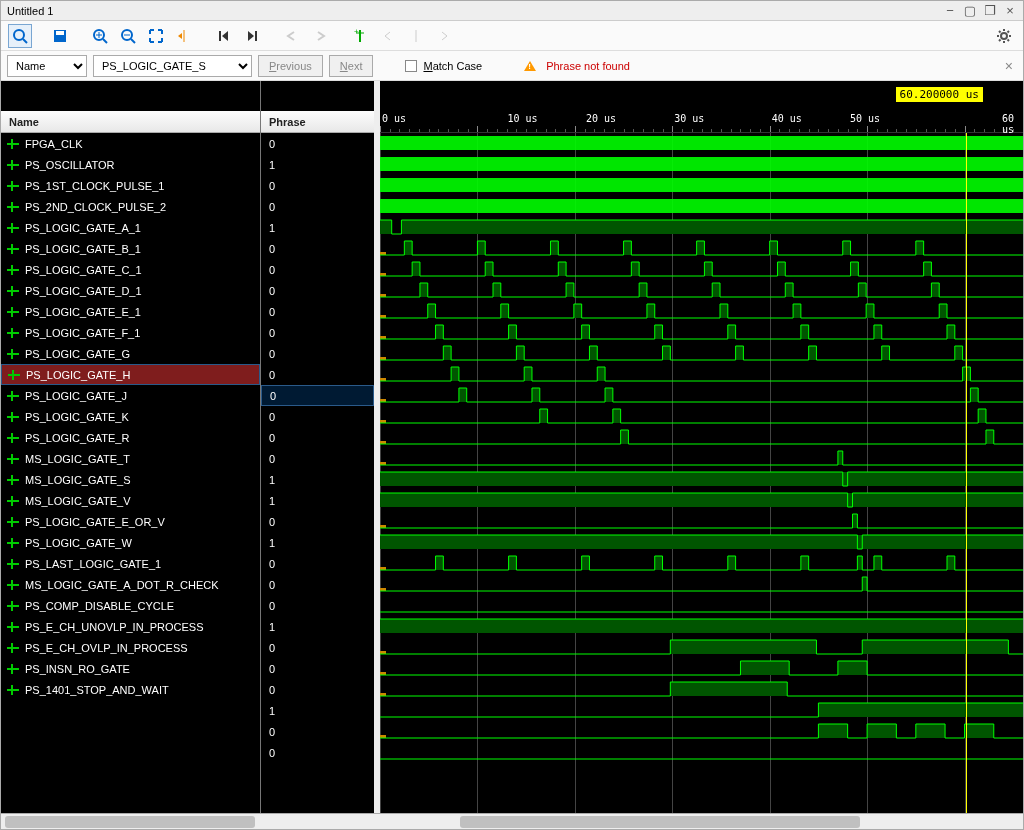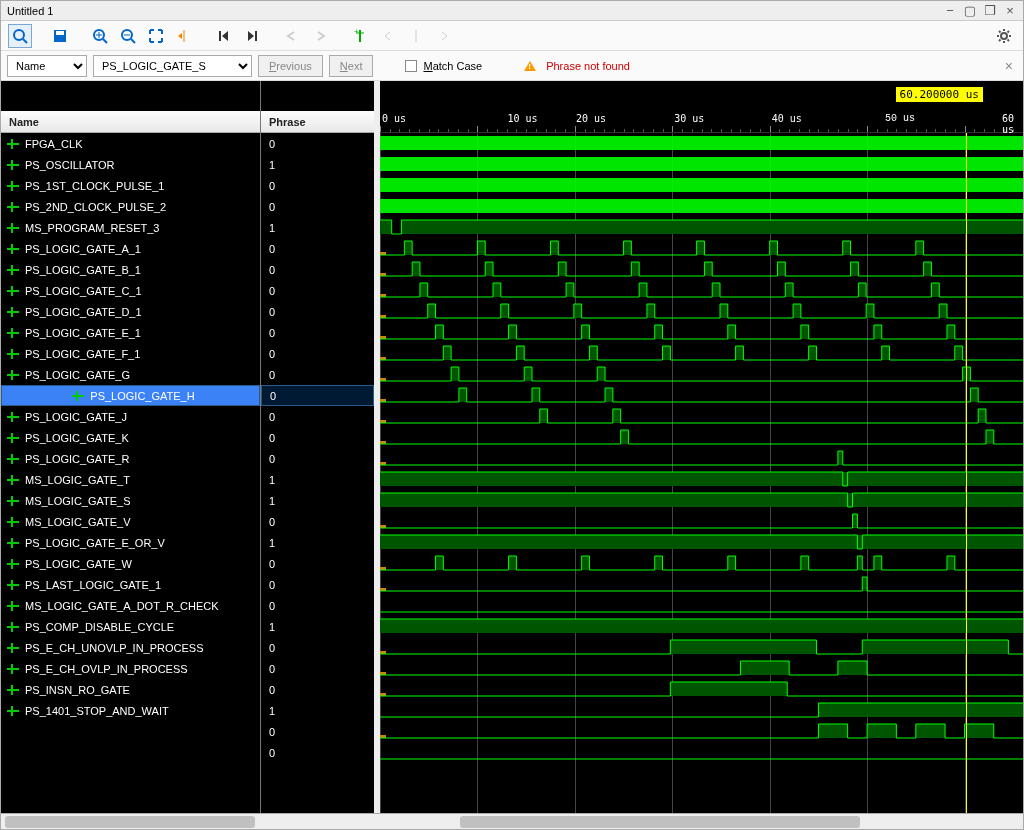--- a/index.html
+++ b/index.html
@@ -24,21 +24,21 @@
 .warn-ico::after { content: "!"; position: absolute; left: -2px; top: 1px; font-size: 8px; font-weight: bold; color: #fff; }
 .closex { margin-left: auto; color: #888; cursor: pointer; font-size: 14px; padding: 0 4px; }
 .content { flex: 1; display: flex; background: #000; overflow: hidden; }
 .left { width: 373px; display: flex; }
 .namecol { width: 260px; border-right: 1px solid #777; display: flex; flex-direction: column; }
 .valcol { width: 113px; display: flex; flex-direction: column; }
 .topstrip { height: 30px; background: #000; }
 .colhead { height: 22px; background: linear-gradient(#fdfdfd,#e8e8e8); border-bottom: 1px solid #aaa; display: flex; align-items: center; padding: 0 8px; font-weight: bold; font-size: 11px; color: #222; }
 .rows { flex: 1; background: #000; overflow: hidden; }
 .row { height: 21px; display: flex; align-items: center; color: #fff; font-size: 11px; padding-left: 6px; }
-.row.sel-row { background: #3b82f6; border: 1px solid #2a5a8a; justify-content: center; }
+.row.sel-row { background: #7f1d1d; border: 1px solid #2a5a8a; }
 .sigico { width: 12px; height: 10px; margin-right: 6px; position: relative; }
 .sigico::before { content: ""; position: absolute; left: 0; top: 4px; width: 12px; height: 2px; background: #0c0; }
 .sigico::after { content: ""; position: absolute; left: 4px; top: 0; width: 2px; height: 10px; background: #0c0; }
 .vrow { height: 21px; display: flex; align-items: center; color: #fff; font-size: 11px; padding-left: 8px; }
 .vrow.sel-row { background: #001a33; border: 1px solid #2a5a8a; }
 .splitter { width: 6px; background: #eee; cursor: col-resize; }
 .right { flex: 1; display: flex; flex-direction: column; background: #000; position: relative; }
 .cursor-label { position: absolute; top: 6px; right: 40px; background: #ff0; color: #000; font-family: monospace; font-size: 11px; padding: 1px 4px; z-index: 5; }
 .ruler { height: 22px; background: #000; position: relative; margin-top: 30px; border-bottom: 1px solid #333; }
 .rlabel { position: absolute; top: 2px; color: #fff; font-size: 10px; font-family: monospace; }
@@ -195,24 +195,20 @@
             <div class="row">
               <span class="sigico"></span>
               <span>PS_1ST_CLOCK_PULSE_1</span>
             </div>
             <div class="row">
               <span class="sigico"></span>
               <span>PS_2ND_CLOCK_PULSE_2</span>
             </div>
             <div class="row">
               <span class="sigico"></span>
-              <span>MS_PROGRAM_RESET_3</span>
-            </div>
-            <div class="row">
-              <span class="sigico"></span>
               <span>PS_LOGIC_GATE_A_1</span>
             </div>
             <div class="row">
               <span class="sigico"></span>
               <span>PS_LOGIC_GATE_B_1</span>
             </div>
             <div class="row">
               <span class="sigico"></span>
               <span>PS_LOGIC_GATE_C_1</span>
             </div>
@@ -354,21 +350,21 @@
           <div class="rtick" style="left: 97.4242px;"></div>
           <div class="rtick minor" style="left: 107.167px;"></div>
           <div class="rtick minor" style="left: 116.909px;"></div>
           <div class="rtick minor" style="left: 126.652px;"></div>
           <div class="rtick minor" style="left: 136.394px;"></div>
           <div class="rtick minor" style="left: 146.136px;"></div>
           <div class="rtick minor" style="left: 155.879px;"></div>
           <div class="rtick minor" style="left: 165.621px;"></div>
           <div class="rtick minor" style="left: 175.364px;"></div>
           <div class="rtick minor" style="left: 185.106px;"></div>
-          <div class="rlabel" style="left: 196px;">20 us</div>
+          <div class="rlabel" style="left: 206px;">20 us</div>
           <div class="rtick" style="left: 194.848px;"></div>
           <div class="rtick minor" style="left: 204.591px;"></div>
           <div class="rtick minor" style="left: 214.333px;"></div>
           <div class="rtick minor" style="left: 224.076px;"></div>
           <div class="rtick minor" style="left: 233.818px;"></div>
           <div class="rtick minor" style="left: 243.561px;"></div>
           <div class="rtick minor" style="left: 253.303px;"></div>
           <div class="rtick minor" style="left: 263.045px;"></div>
           <div class="rtick minor" style="left: 272.788px;"></div>
           <div class="rtick minor" style="left: 282.53px;"></div>
@@ -387,21 +383,21 @@
           <div class="rtick" style="left: 389.697px;"></div>
           <div class="rtick minor" style="left: 399.439px;"></div>
           <div class="rtick minor" style="left: 409.182px;"></div>
           <div class="rtick minor" style="left: 418.924px;"></div>
           <div class="rtick minor" style="left: 428.667px;"></div>
           <div class="rtick minor" style="left: 438.409px;"></div>
           <div class="rtick minor" style="left: 448.152px;"></div>
           <div class="rtick minor" style="left: 457.894px;"></div>
           <div class="rtick minor" style="left: 467.636px;"></div>
           <div class="rtick minor" style="left: 477.379px;"></div>
-          <div class="rlabel" style="left: 505px; font-family: Liberation Mono, monospace;">50 us</div>
+          <div class="rlabel" style="left: 470px;">50 us</div>
           <div class="rtick" style="left: 487.121px;"></div>
           <div class="rtick minor" style="left: 496.864px;"></div>
           <div class="rtick minor" style="left: 506.606px;"></div>
           <div class="rtick minor" style="left: 516.348px;"></div>
           <div class="rtick minor" style="left: 526.091px;"></div>
           <div class="rtick minor" style="left: 535.833px;"></div>
           <div class="rtick minor" style="left: 545.576px;"></div>
           <div class="rtick minor" style="left: 555.318px;"></div>
           <div class="rtick minor" style="left: 565.061px;"></div>
           <div class="rtick minor" style="left: 574.803px;"></div>

